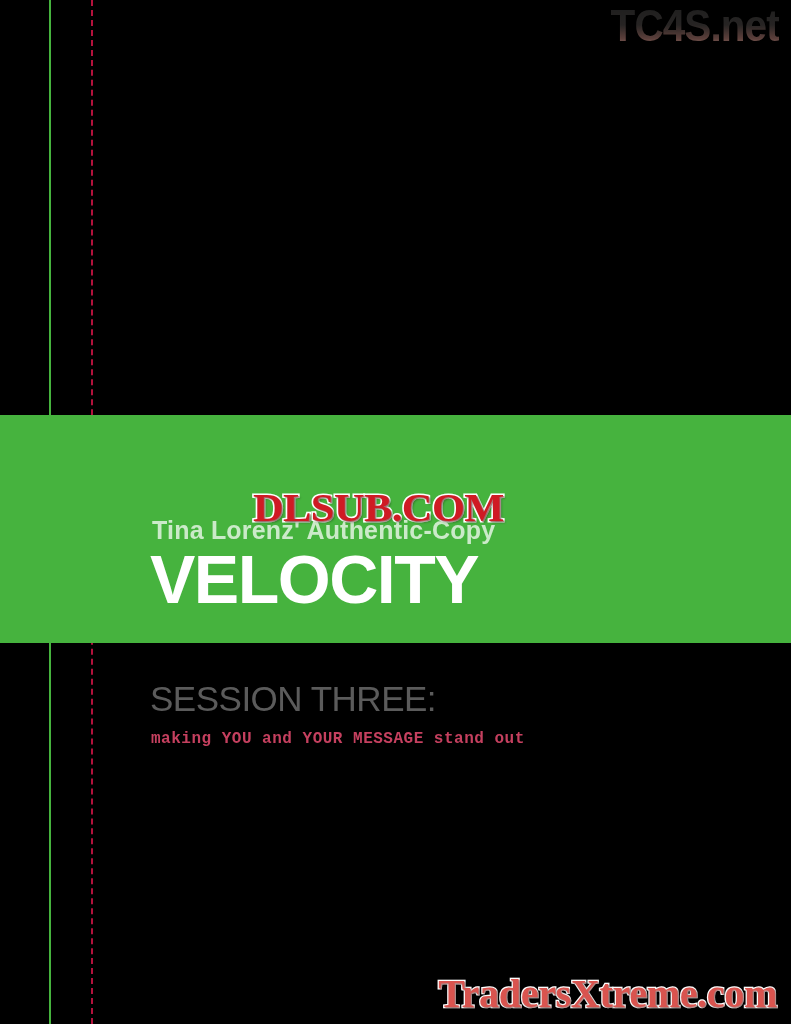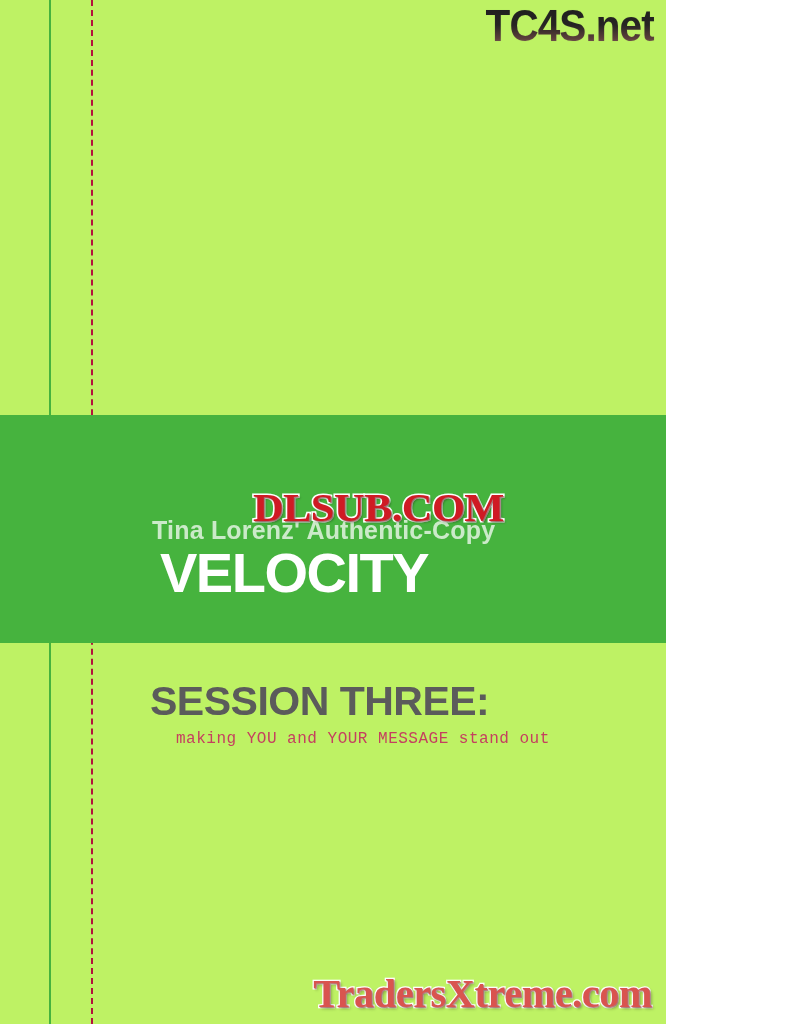--- a/index.html
+++ b/index.html
@@ -7,23 +7,23 @@
     margin: 0;
     padding: 0;
     background: #ffffff;
   }
   body {
     font-family: "Liberation Sans", sans-serif;
   }
 
   .page {
     position: relative;
-    width: 666px;
+    width: 791px;
     height: 1024px;
-    background: #bef264;
+    background: #000000;
     overflow: hidden;
   }
 
   
   .rule-green {
     position: absolute;
     left: 49px;
     top: 0;
     width: 2px;
     height: 1024px;
@@ -74,23 +74,23 @@
     top: 101px;
     font-size: 25px;
     font-weight: bold;
     color: rgba(255,255,255,0.72);
     letter-spacing: 0.2px;
     white-space: nowrap;
   }
 
   .banner-title {
     position: absolute;
-    left: 160px;
+    left: 150px;
     top: 130px;
-    font-size: 56px;
+    font-size: 68px;
     font-weight: bold;
     color: #ffffff;
     letter-spacing: -1.5px;
     line-height: 1;
     white-space: nowrap;
   }
 
   
   .watermark-dlsub {
     position: absolute;
@@ -110,39 +110,38 @@
        1px 1px 0 rgba(120,20,20,0.45),
        2px 2px 2px rgba(0,0,0,0.28);
     white-space: nowrap;
   }
 
   
   .section-heading {
     position: absolute;
     left: 150px;
     top: 681px;
-    font-size: 41px;
-    font-weight: bold;
+    font-size: 35px;
+    font-weight: normal;
     color: #5b5b5b;
     letter-spacing: -0.5px;
     line-height: 1;
     white-space: nowrap;
   }
 
   .section-tagline {
     position: absolute;
     left: 151px;
     top: 730px;
     font-family: "Liberation Mono", monospace;
     font-size: 16px;
-    font-weight: normal;
+    font-weight: bold;
     color: #c5405f;
     letter-spacing: 0.5px;
     white-space: nowrap;
-    margin-left: 25px;
   }
 
   
   .watermark-traders {
     position: absolute;
     right: 14px;
     bottom: 10px;
     font-family: "Liberation Serif", serif;
     font-weight: bold;
     font-size: 40px;

